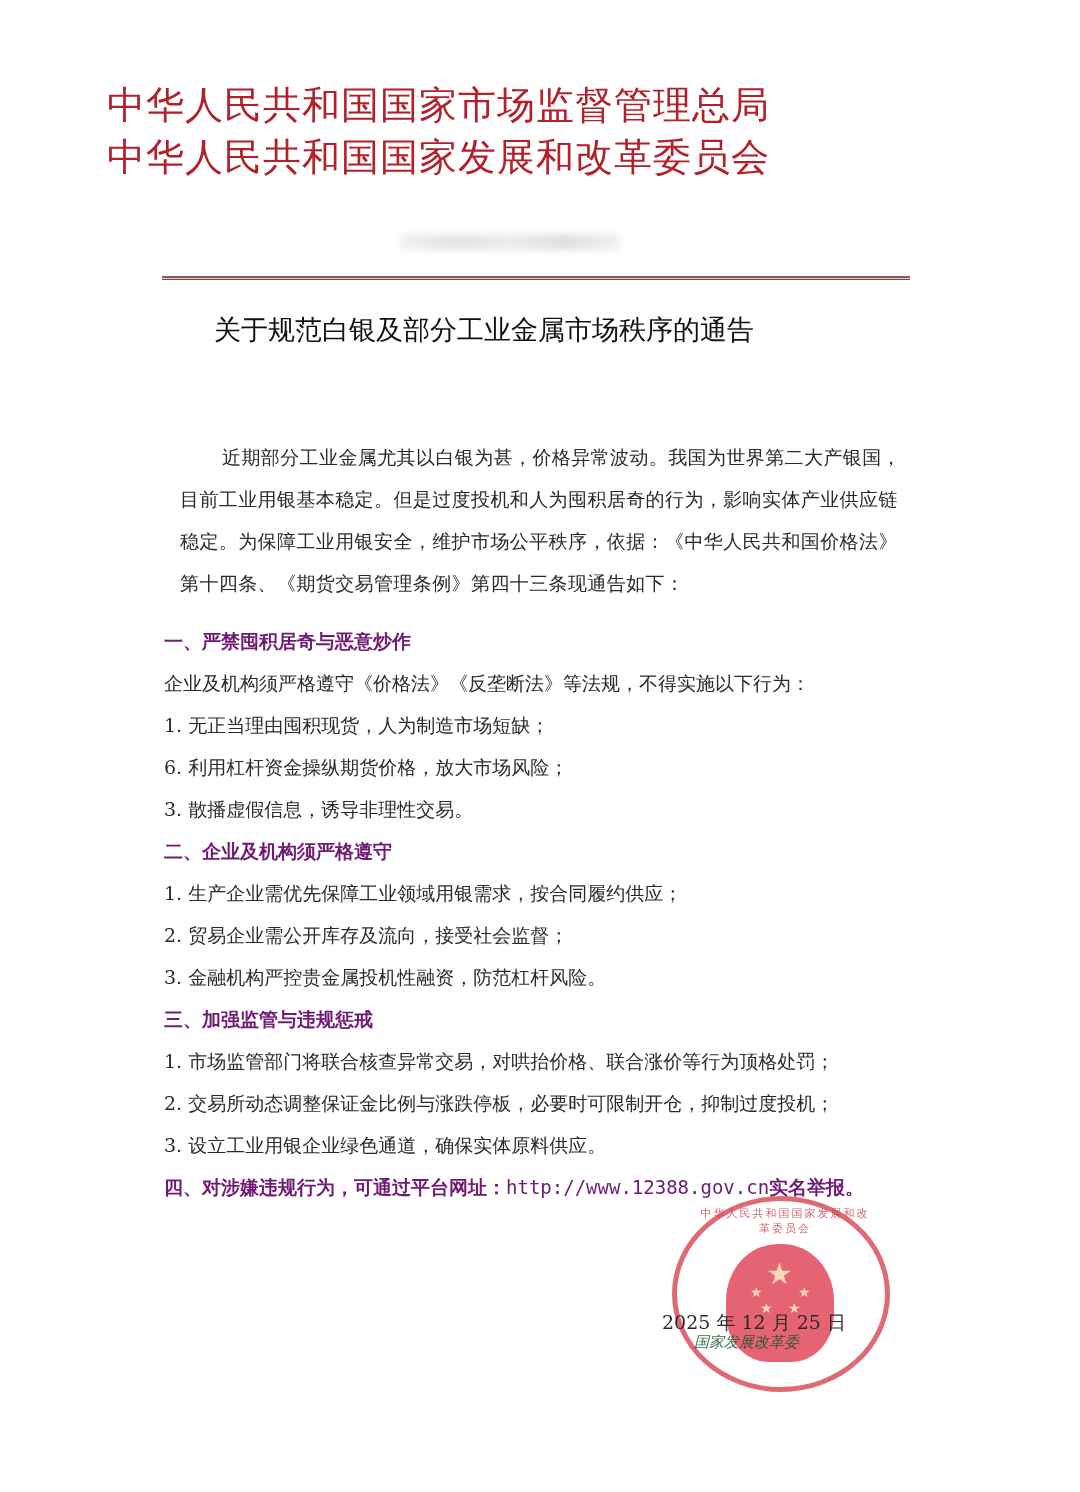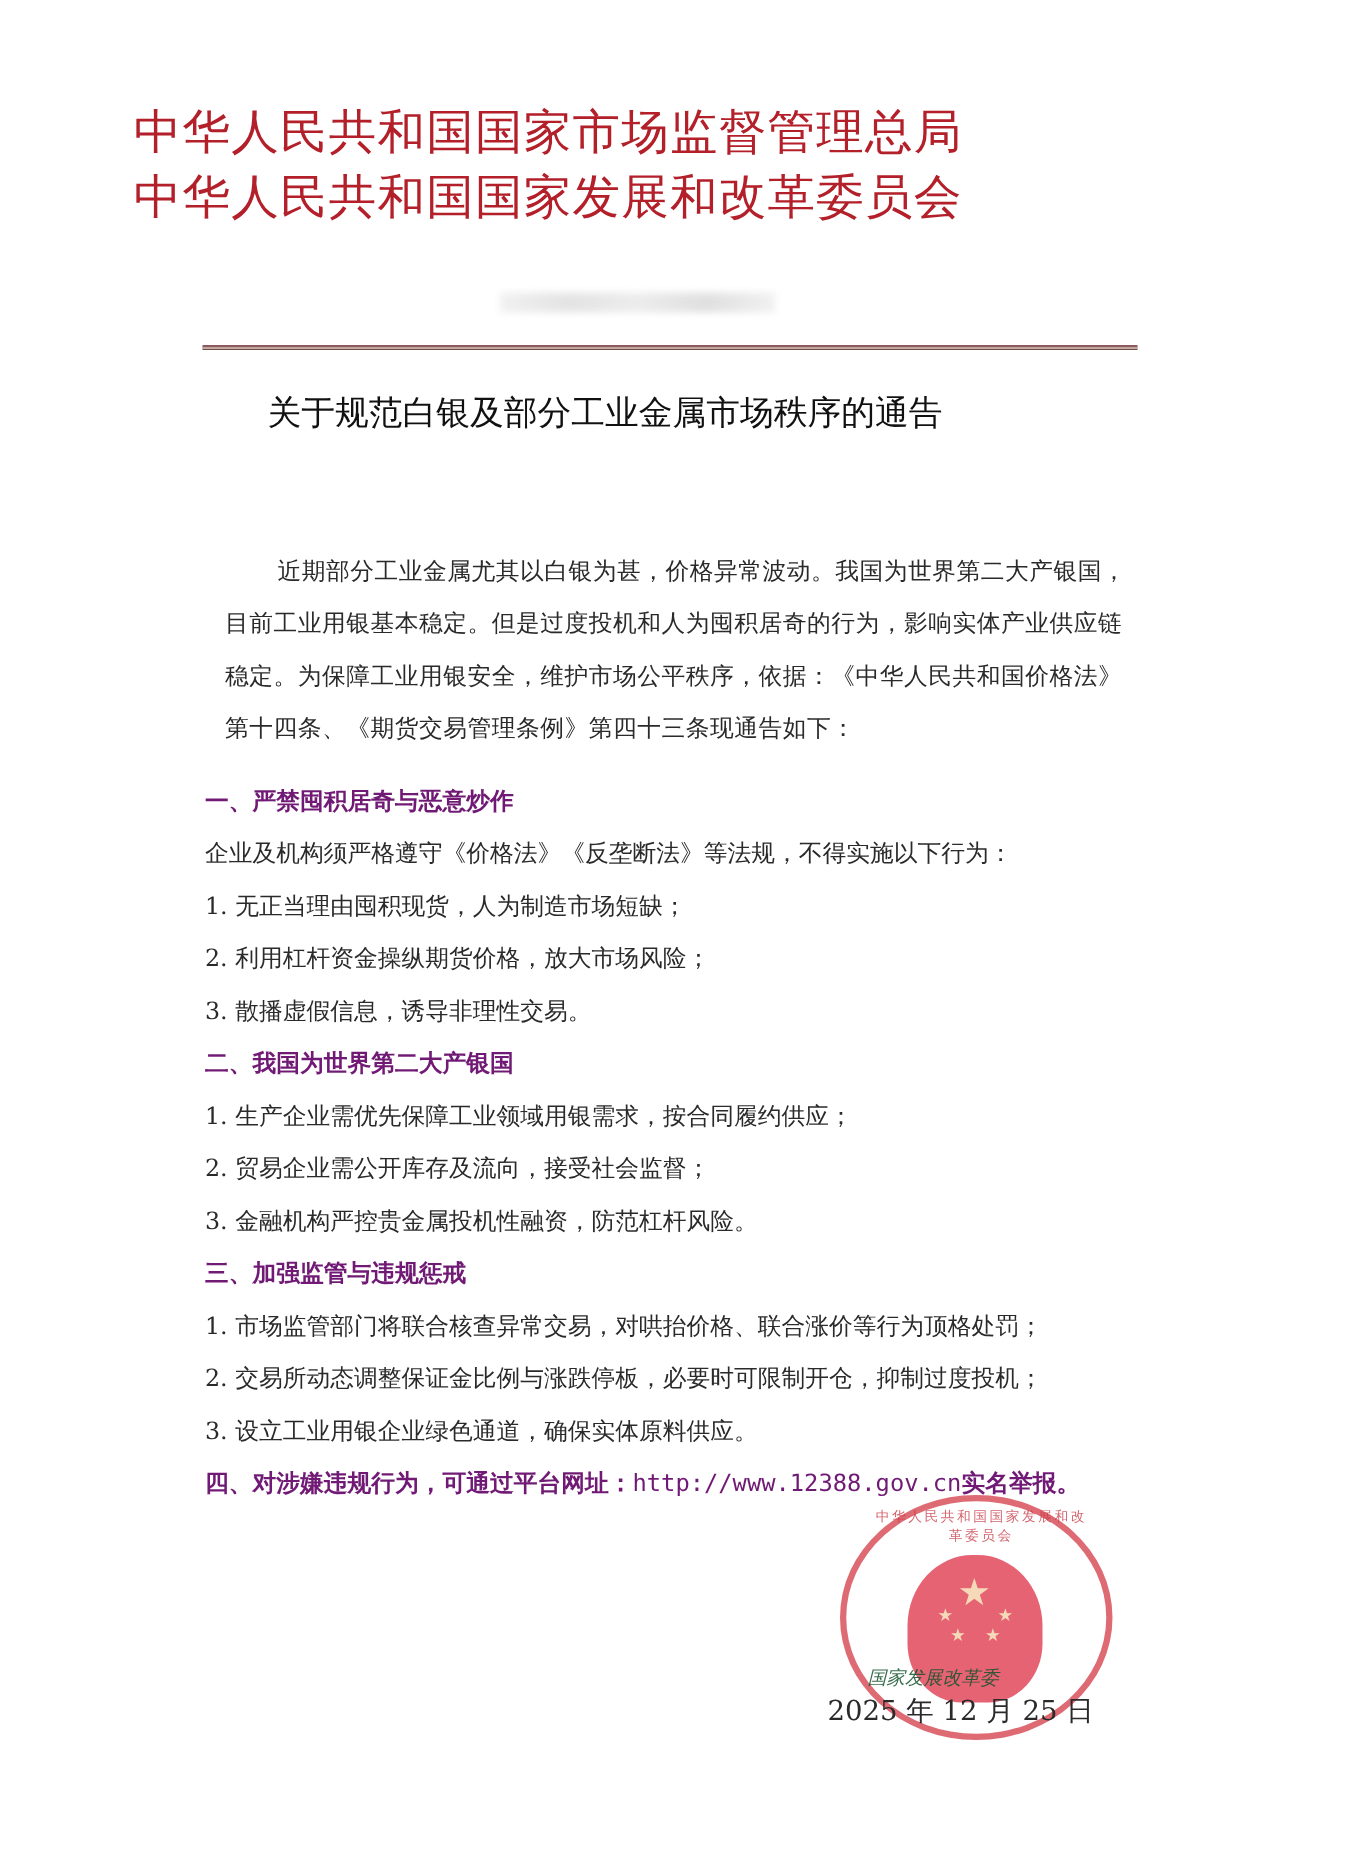--- a/index.html
+++ b/index.html
@@ -25,43 +25,43 @@
     .url { font-family: "DejaVu Sans Mono", "Liberation Mono", monospace; font-weight: normal; }
     .seal { position: absolute; left: 672px; top: 1196px; width: 218px; height: 196px; border-radius: 50%;
             border: 5px solid #d8505a; box-sizing: border-box; opacity: 0.85; }
     .seal-emblem { position: absolute; left: 726px; top: 1244px; width: 108px; height: 118px;
                    border-radius: 48% 48% 40% 40%; background: #e0485a; opacity: 0.85; }
     .seal-star-big { position: absolute; left: 766px; top: 1256px; color: #f6d9b8; font-size: 30px; }
     .seal-star { position: absolute; color: #f6d9b8; font-size: 14px; }
     .seal-ring-text { position: absolute; left: 700px; top: 1206px; width: 170px; text-align: center;
                       color: #c9404c; font-size: 16px; letter-spacing: 2px; opacity: 0.8; }
     .seal-sign { position: absolute; left: 694px; top: 1288px; color: #14532d; font-size: 15px; font-style: italic; opacity: 0.85; margin-top: 45px; }
-    .date { position: absolute; left: 662px; top: 1354px; font-size: 22px; color: #2a2a2a; }
+    .date { position: absolute; left: 662px; top: 1310px; font-size: 19px; color: #2a2a2a; }
   </style>
 </head>
 <body>
 
 <div class="header l1">中华人民共和国国家市场监督管理总局</div>
 <div class="header l2">中华人民共和国国家发展和改革委员会</div>
 <div class="blurred"></div>
 <div class="rule"></div>
 <div class="rule-mid"></div>
 
 <div class="title">关于规范白银及部分工业金属市场秩序的通告</div>
 
 <div class="body">
   <p class="para">近期部分工业金属尤其以白银为甚，价格异常波动。我国为世界第二大产银国，目前工业用银基本稳定。但是过度投机和人为囤积居奇的行为，影响实体产业供应链稳定。为保障工业用银安全，维护市场公平秩序，依据：《中华人民共和国价格法》第十四条、《期货交易管理条例》第四十三条现通告如下：</p>
 
   <p class="heading">一、严禁囤积居奇与恶意炒作</p>
   <p class="line">企业及机构须严格遵守《价格法》《反垄断法》等法规，不得实施以下行为：</p>
   <p class="line">1. 无正当理由囤积现货，人为制造市场短缺；</p>
-  <p class="line">2. 利用杠杆资金操纵期货价格，放大市场风险；</p>
+  <p class="line">6. 利用杠杆资金操纵期货价格，放大市场风险；</p>
   <p class="line">3. 散播虚假信息，诱导非理性交易。</p>
 
-  <p class="heading">二、我国为世界第二大产银国</p>
+  <p class="heading">二、企业及机构须严格遵守</p>
   <p class="line">1. 生产企业需优先保障工业领域用银需求，按合同履约供应；</p>
   <p class="line">2. 贸易企业需公开库存及流向，接受社会监督；</p>
   <p class="line">3. 金融机构严控贵金属投机性融资，防范杠杆风险。</p>
 
   <p class="heading">三、加强监管与违规惩戒</p>
   <p class="line">1. 市场监管部门将联合核查异常交易，对哄抬价格、联合涨价等行为顶格处罚；</p>
   <p class="line">2. 交易所动态调整保证金比例与涨跌停板，必要时可限制开仓，抑制过度投机；</p>
   <p class="line">3. 设立工业用银企业绿色通道，确保实体原料供应。</p>
 
   <p class="heading line">

